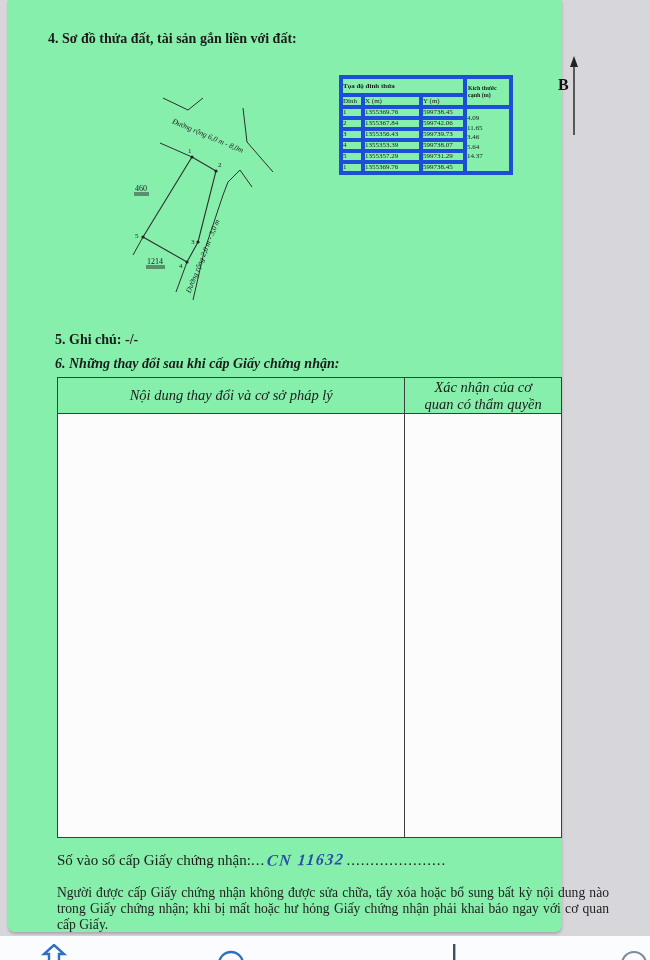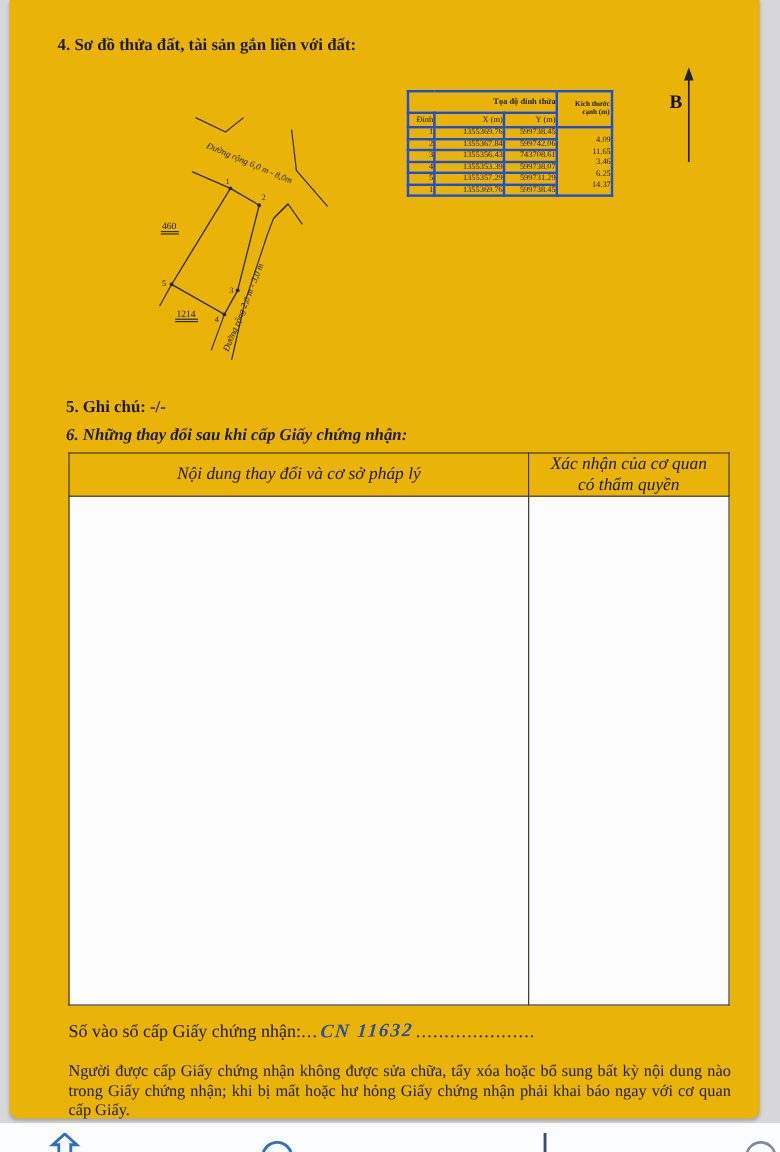--- a/index.html
+++ b/index.html
@@ -1,20 +1,20 @@
 <!DOCTYPE html>
 <html><head>
 <meta charset="utf-8">
 <style>
   * { margin:0; padding:0; box-sizing:border-box; }
   html,body { width:650px; height:960px; }
   body { font-family:"Liberation Serif", serif; background:#d7d7db; color:#1b1b1b; }
   .screen { position:relative; width:650px; height:960px; overflow:hidden; background:#d7d7db; }
-  .page { position:absolute; left:8px; top:0; width:625px; height:932px;
-          background:#eab308; border-radius:0 0 7px 7px;
+  .page { position:absolute; left:8px; top:0; width:554px; height:932px;
+          background:#86efac; border-radius:0 0 7px 7px;
           box-shadow:0 2px 3px rgba(0,0,0,.22); }
   .below-strip { position:absolute; left:0; top:936px; width:650px; height:24px; background:#fbfcfd; }
 
   .h-bold { position:absolute; font-weight:bold; font-size:14px; white-space:nowrap; }
   #sec4-heading { left:40px; top:31px; }
   #sec5-heading { left:47px; top:332px;text-align:right; }
   #sec6-heading { left:47px; top:356px;font-style:italic; }
 
   
   .sketch { position:absolute; left:97px; top:85px; width:250px; height:240px; }
@@ -24,21 +24,21 @@
   .vertex-label { font-size:7px; }
   .road-label { font-size:7.5px; font-style:italic; }
   .plot-num { font-size:8px; }
 
   
   .north { position:absolute; left:544px; top:55px; width:40px; height:85px; }
 
   
   .coord-table { position:absolute; left:331px; top:75px; border-collapse:collapse;
                  font-size:7px; line-height:1; }
-  .coord-table th, .coord-table td { border:2px solid #1d4ed8; text-align:right; vertical-align:middle; padding:0; }
+  .coord-table th, .coord-table td { border:4px solid #1d4ed8; text-align:left; vertical-align:middle; padding:0; }
   .coord-table .ct-title { font-weight:bold; font-size:7px; height:18px; width:124px; }
   .coord-table .ct-size  { font-weight:bold; font-size:6px; width:46px; line-height:1.25; padding:1px; }
   .coord-table .ct-sub   { height:12px; font-size:7px; font-weight:normal; }
   .coord-table .c-dinh { width:22px; }
   .coord-table .c-x { width:58px; }
   .coord-table .c-y { width:44px; }
   .coord-table td.cell { height:9.5px; font-size:7px; }
   .coord-table td.sizes { vertical-align:top; padding-top:6px; }
   .coord-table td.sizes div { height:9.5px; font-size:7px; }
 
@@ -133,33 +133,33 @@
         <th class="ct-sub c-y">Y (m)</th>
       </tr>
       <tr>
         <td class="cell">1</td>
         <td class="cell">1355369.76</td>
         <td class="cell">599738.45</td>
         <td class="sizes" rowspan="6">
           <div>4.09</div>
           <div>11.65</div>
           <div>3.46</div>
-          <div>6.25</div>
+          <div>5.64</div>
           <div>14.37</div>
         </td>
       </tr>
       <tr>
         <td class="cell">2</td>
         <td class="cell">1355367.84</td>
         <td class="cell">599742.06</td>
       </tr>
       <tr>
         <td class="cell">3</td>
         <td class="cell">1355356.43</td>
-        <td class="cell">743708.61</td>
+        <td class="cell">599739.73</td>
       </tr>
       <tr>
         <td class="cell">4</td>
         <td class="cell">1355353.39</td>
         <td class="cell">599738.07</td>
       </tr>
       <tr>
         <td class="cell">5</td>
         <td class="cell">1355357.29</td>
         <td class="cell">599731.29</td>

